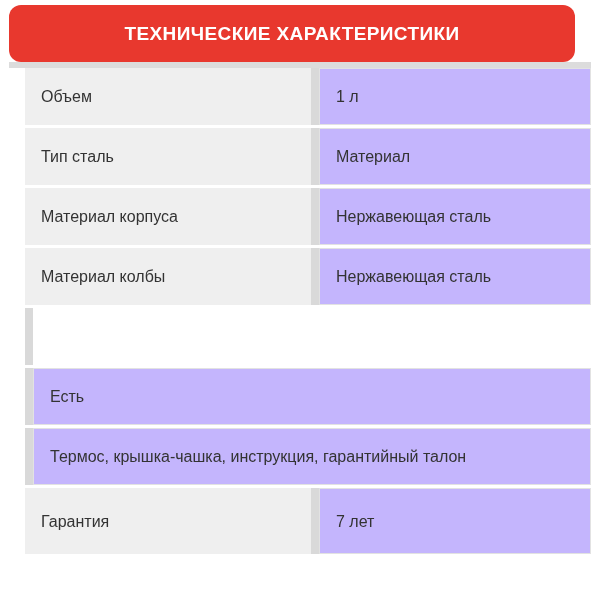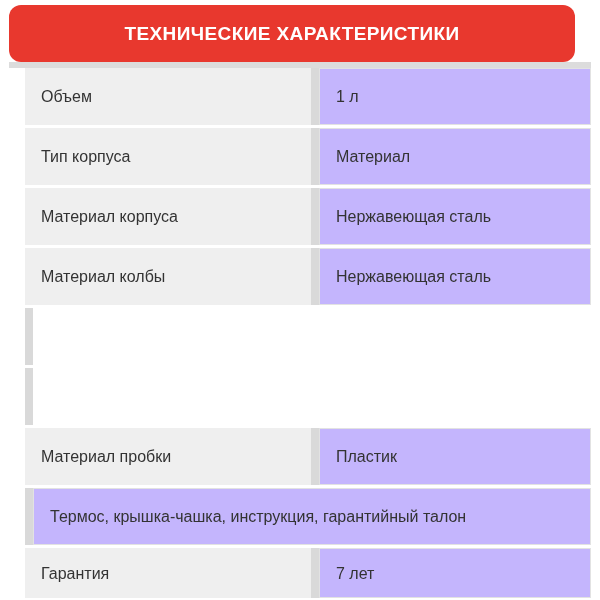--- a/index.html
+++ b/index.html
@@ -43,21 +43,21 @@
     position: absolute;
     left: 9px; right: 9px; top: 68px;
     height: 532px;
     display: flex;
     flex-direction: column;
     gap: 3px;
     overflow: hidden;
     padding-left: 16px;
   }
   .row { display: flex; height: 57px; flex: none; }
-  .row:last-child { height: 50px; }
+  .row:last-child { height: 66px; }
   .cell {
     display: flex;
     align-items: center;
     font-size: 16px;
     color: var(--text, #333333);
     line-height: 21px;
     padding: 0 16px;
   }
   .cell.label {
     width: 286px;
@@ -88,21 +88,21 @@
 
   <main class="table">
 
     <div class="row">
       <div class="cell label">Объем</div>
       <div class="divider"></div>
       <div class="cell value">1 л</div>
     </div>
 
     <div class="row">
-      <div class="cell label">Тип корпуса</div>
+      <div class="cell label">Тип сталь</div>
       <div class="divider"></div>
       <div class="cell value">Материал</div>
     </div>
 
     <div class="row">
       <div class="cell label">Материал корпуса</div>
       <div class="divider"></div>
       <div class="cell value">Нержавеющая сталь</div>
     </div>
 
@@ -111,27 +111,23 @@
       <div class="divider"></div>
       <div class="cell value">Нержавеющая сталь</div>
     </div>
 
     <div class="row">
       <div class="divider"></div>
     </div>
 
     <div class="row">
       <div class="divider"></div>
+      <div class="cell value">Есть</div>
     </div>
 
-    <div class="row">
-      <div class="cell label">Материал пробки</div>
-      <div class="divider"></div>
-      <div class="cell value">Пластик</div>
-    </div>
 
     <div class="row">
       <div class="divider"></div>
       <div class="cell value">Термос, крышка-чашка, инструкция, гарантийный талон</div>
     </div>
 
     <div class="row">
       <div class="cell label">Гарантия</div>
       <div class="divider"></div>
       <div class="cell value">7 лет</div>

